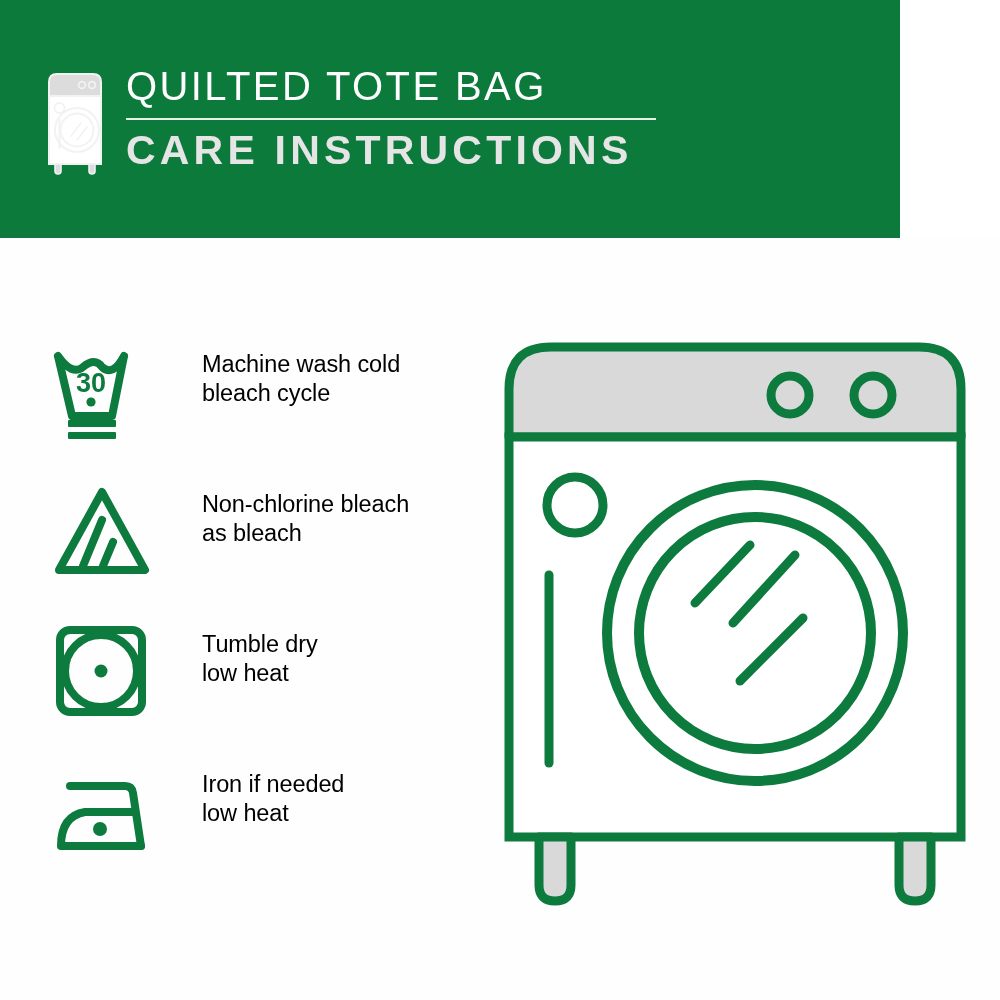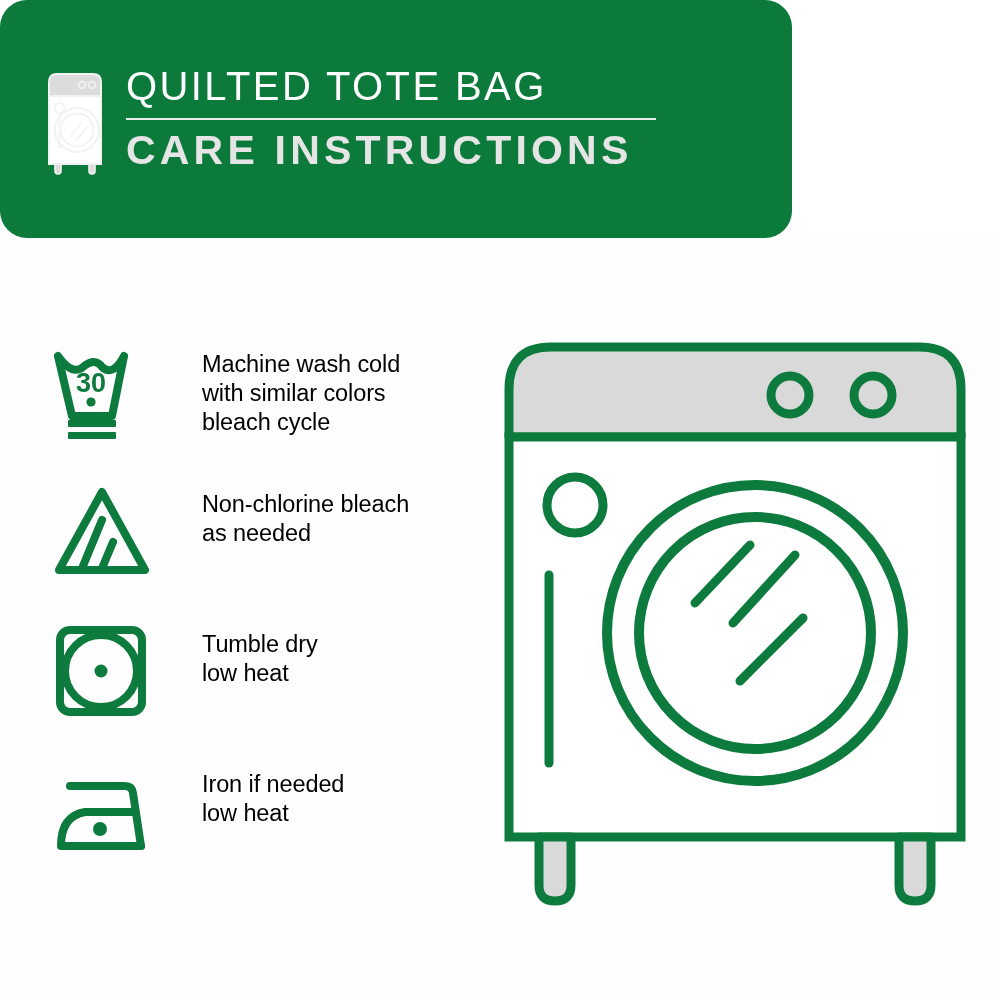--- a/index.html
+++ b/index.html
@@ -14,25 +14,24 @@
     font-family: "Liberation Sans", sans-serif;
     overflow: hidden;
     position: relative;
   }
 
   
   .header {
     position: absolute;
     left: 0;
     top: 0;
-    width: 792px;
+    width: 900px;
     height: 238px;
     background: #0b7a3b;
     box-sizing: border-box;
-    border-radius: 27px;
   }
   .header-inner {
     position: absolute;
     left: 44px;
     top: 66px;
     display: flex;
     align-items: flex-start;
   }
   .header-logo {
     width: 62px;
@@ -166,36 +165,35 @@
           <path d="M8 16 q14 20 25 11 q12 -10 19 0 q11 10 22 -11" fill="none" stroke="#0d7a3e" stroke-width="8" stroke-linecap="round" stroke-linejoin="round"></path>
           <path d="M8 16 L22 76 L62 76 L74 16" fill="none" stroke="#0d7a3e" stroke-width="8" stroke-linejoin="round"></path>
           <text x="41" y="52" font-family="'Liberation Sans', sans-serif" font-size="27" font-weight="700" fill="#0d7a3e" text-anchor="middle">30</text>
           <circle cx="41" cy="62" r="4.6" fill="#0d7a3e"></circle>
           <rect x="18" y="80" width="48" height="7" fill="#0d7a3e" rx="1"></rect>
           <rect x="18" y="92" width="48" height="7" fill="#0d7a3e" rx="1"></rect>
         </svg>
       </div>
       <div class="instr-text">
         <span class="ln">Machine wash cold</span>
-        <span class="ln">with similar colors</span>
         <span class="ln">bleach cycle</span>
       </div>
     </div>
 
     <div class="instr-row">
       <div class="instr-icon">
         <svg viewBox="0 0 104 104" width="104" height="104">
           <path d="M52 12 L95 90 L9 90 Z" fill="none" stroke="#0d7a3e" stroke-width="8" stroke-linejoin="round"></path>
           <line x1="52" y1="40" x2="33" y2="86" stroke="#0d7a3e" stroke-width="8" stroke-linecap="round"></line>
           <line x1="63" y1="62" x2="53" y2="86" stroke="#0d7a3e" stroke-width="8" stroke-linecap="round"></line>
         </svg>
       </div>
       <div class="instr-text">
         <span class="ln">Non-chlorine bleach</span>
-        <span class="ln">as needed</span>
+        <span class="ln">as bleach</span>
       </div>
     </div>
 
     <div class="instr-row">
       <div class="instr-icon">
         <svg viewBox="0 0 104 104" width="104" height="104">
           <rect x="10" y="10" width="82" height="82" rx="10" ry="10" fill="none" stroke="#0d7a3e" stroke-width="8"></rect>
           <circle cx="51" cy="51" r="36" fill="none" stroke="#0d7a3e" stroke-width="8"></circle>
           <circle cx="51" cy="51" r="6.5" fill="#0d7a3e"></circle>
         </svg>

